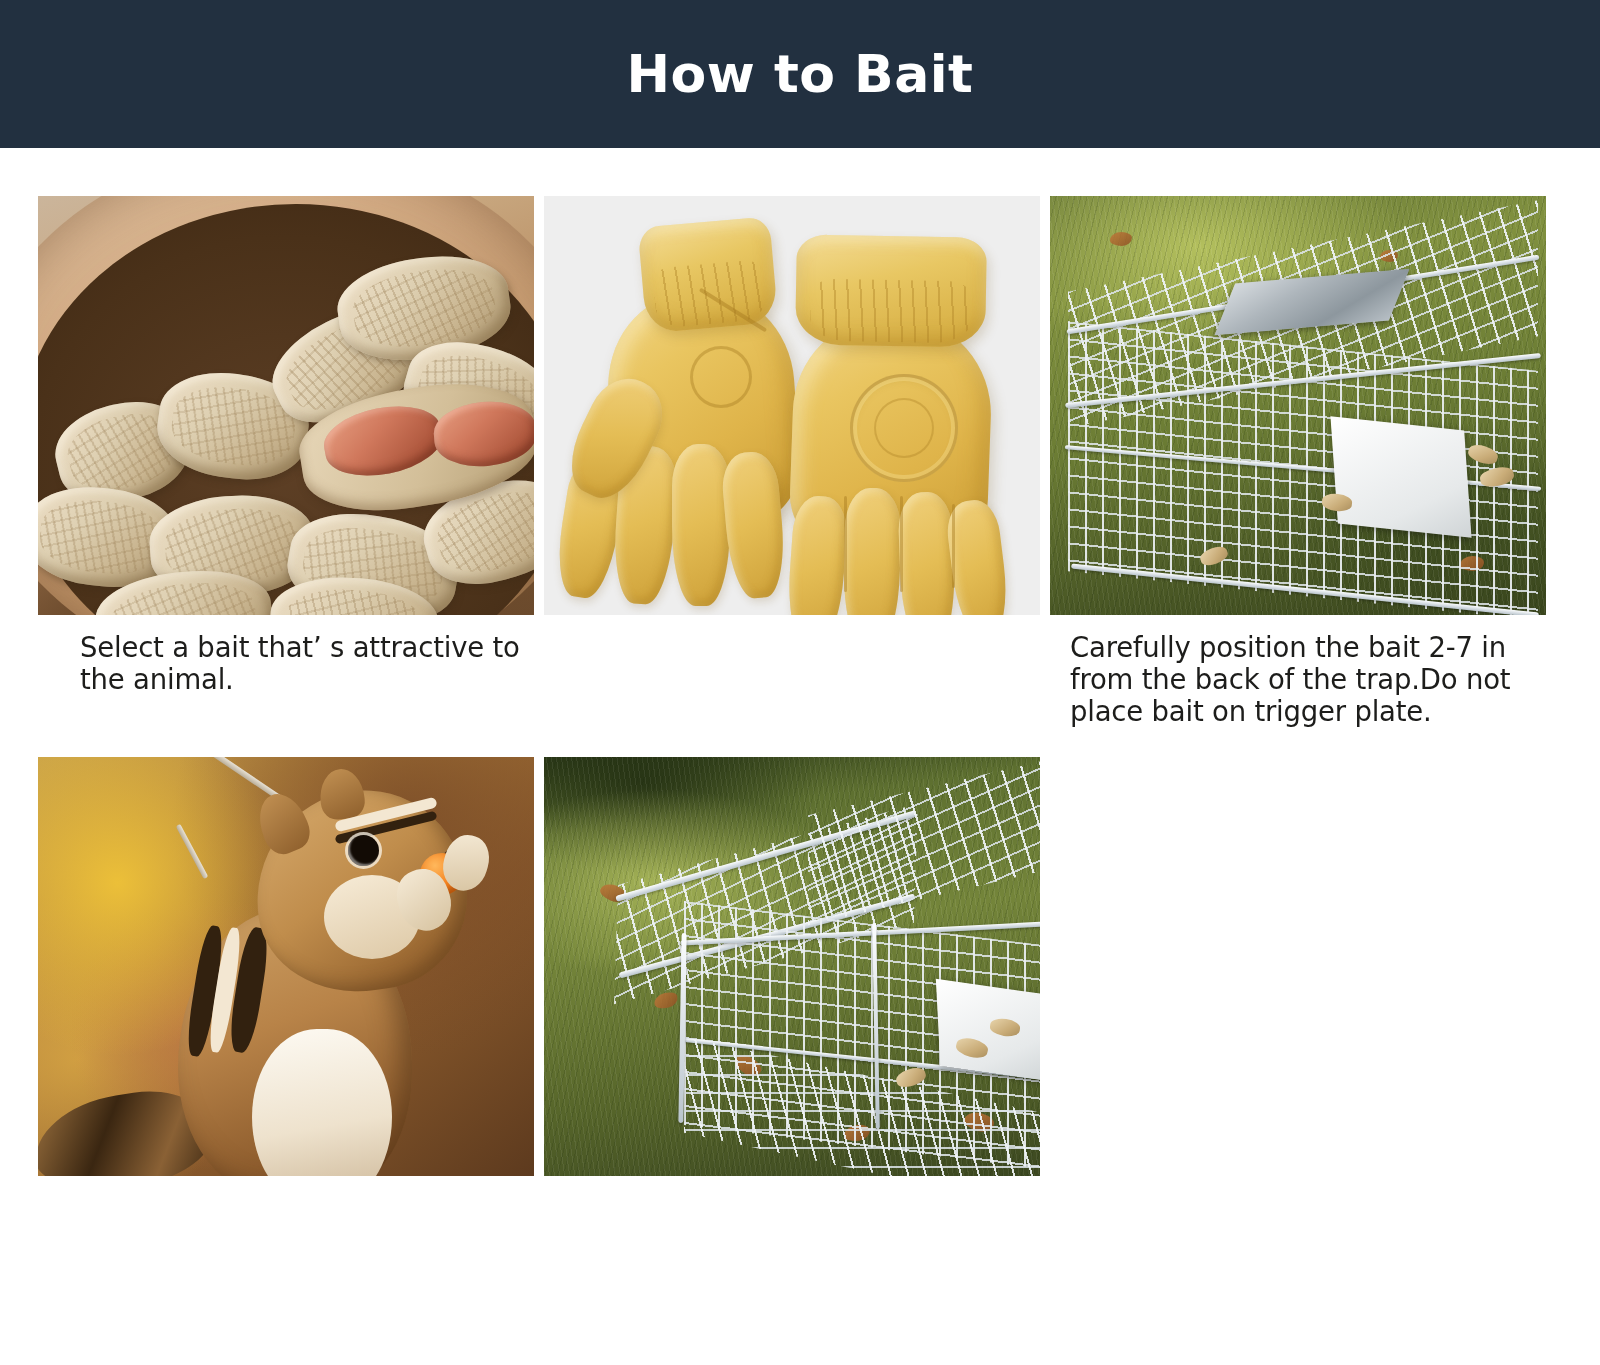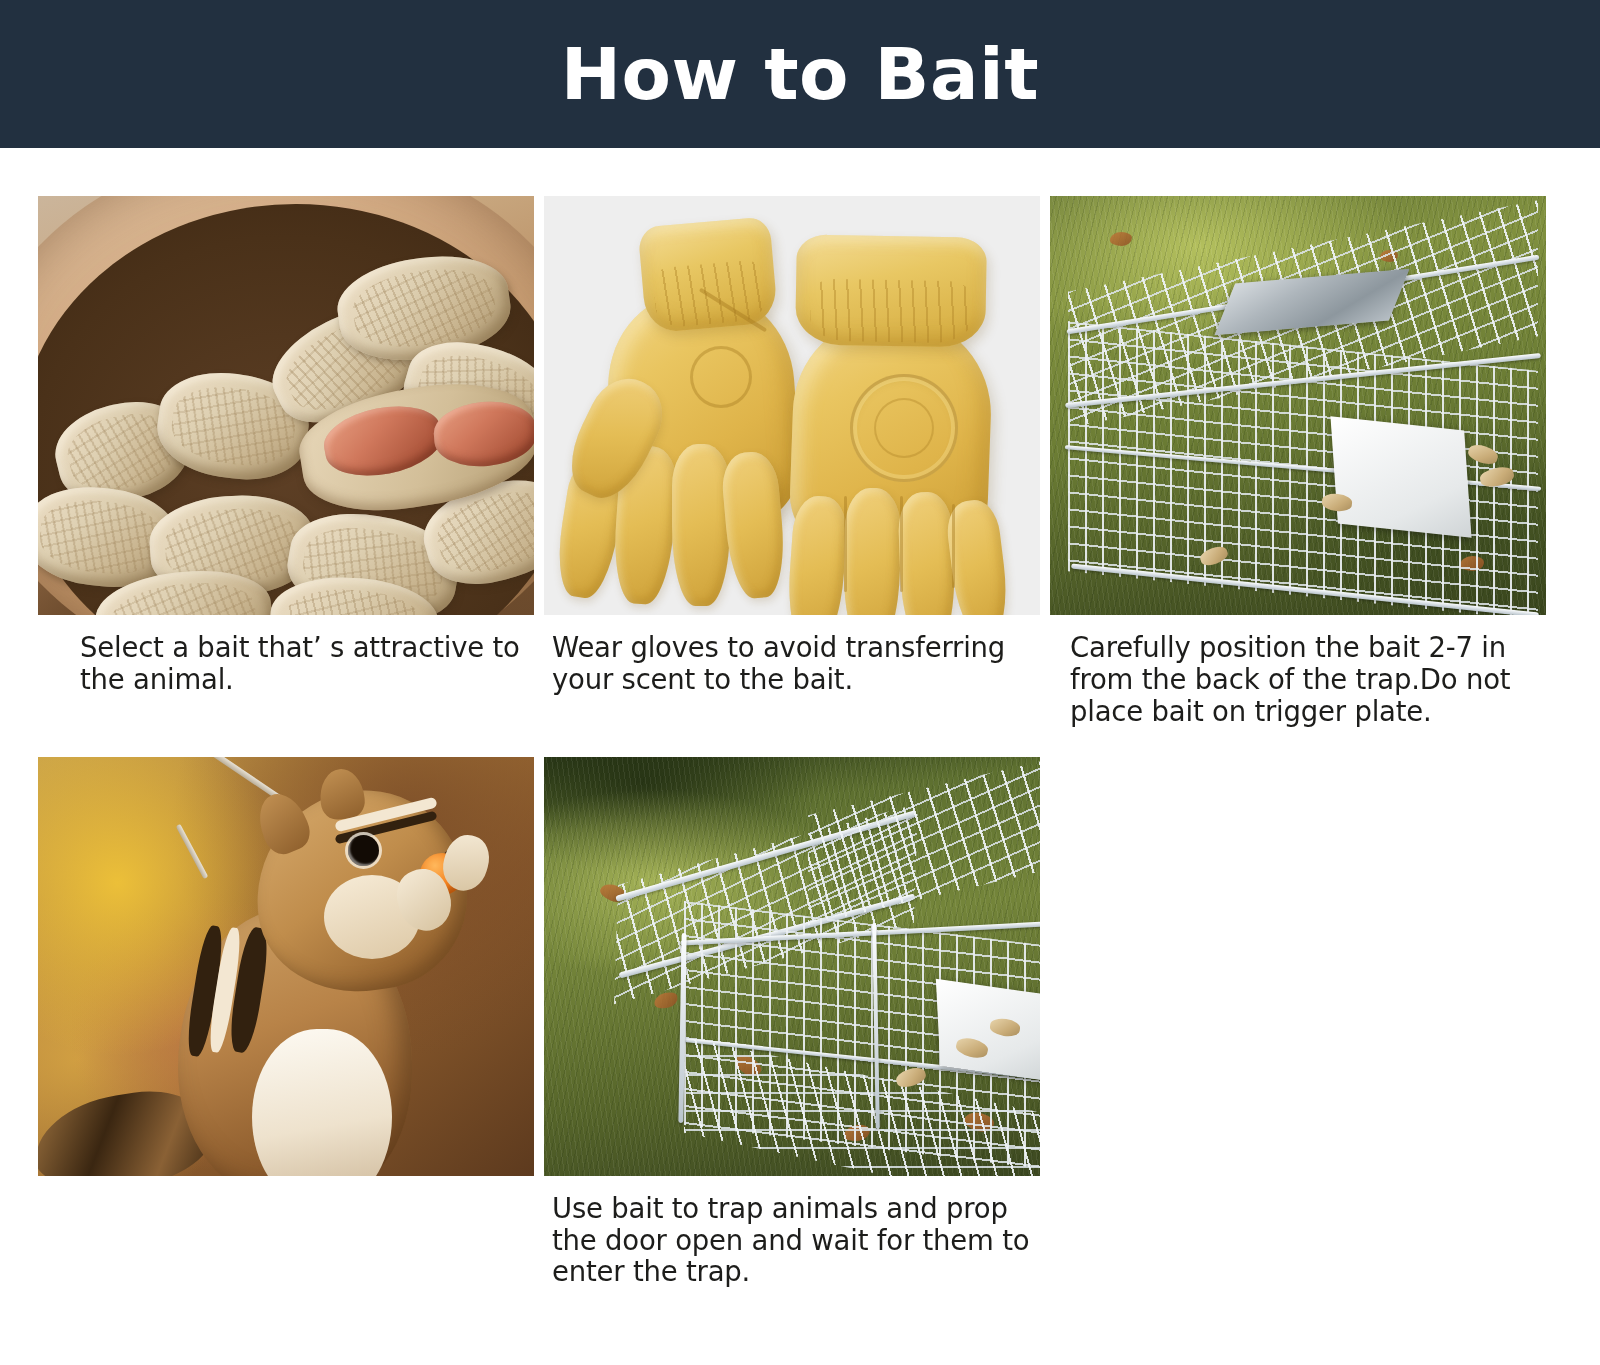--- a/index.html
+++ b/index.html
@@ -10,21 +10,21 @@
     overflow:hidden;
   }
   
   .header{
     width:1600px;height:148px;
     background:#223040;
     display:flex;align-items:center;justify-content:center;
   }
   .header-title{
     color:#ffffff;
-    font-size:72px;
+    font-size:52px;
     font-weight:bold;
     letter-spacing:0.5px;
     line-height:1;
     font-family:"DejaVu Sans", sans-serif;
   }
   
   .grid{
     position:relative;
     width:1600px;
     padding:48px 38px 0 38px;
@@ -258,21 +258,20 @@
           <div class="logo-emb" style="left:306px;top:178px;"></div>
           <div class="fngr" style="left:246px;top:300px;width:54px;height:150px;transform:rotate(4deg);"></div>
           <div class="fngr" style="left:300px;top:292px;width:56px;height:160px;transform:rotate(1deg);"></div>
           <div class="fngr" style="left:356px;top:296px;width:54px;height:154px;transform:rotate(-2deg);"></div>
           <div class="fngr" style="left:408px;top:304px;width:52px;height:136px;transform:rotate(-7deg);"></div>
           <div class="seam" style="left:300px;top:300px;width:3px;height:96px;"></div>
           <div class="seam" style="left:356px;top:300px;width:3px;height:96px;"></div>
           <div class="seam" style="left:408px;top:308px;width:3px;height:84px;"></div>
         </div>
       </div>
-      <div class="caption">Wear gloves to avoid transferring your scent to the bait.</div>
     </div>
 
     <div class="cell c3">
       <div class="photo p3">
         <div class="grassbg"></div>
         <div class="leaf" style="left:60px;top:36px;width:22px;height:14px;"></div>
         <div class="leaf" style="left:330px;top:54px;width:18px;height:12px;"></div>
         <div class="leaf" style="left:410px;top:360px;width:24px;height:15px;"></div>
         <div class="cage">
 
@@ -345,16 +344,15 @@
           <div class="rail" style="left:140px;top:300px;width:362px;height:4px;transform:rotate(6deg);"></div>
           <div class="mesh-d" style="left:140px;top:318px;width:360px;height:96px;transform:skewY(12deg);"></div>
           <div class="rail" style="left:136px;top:176px;width:5px;height:190px;transform:rotate(1deg);"></div>
           <div class="rail" style="left:330px;top:166px;width:4px;height:206px;transform:rotate(-1deg);"></div>
           <div class="trigplate" style="left:394px;top:230px;width:110px;height:86px;transform:skewY(11deg) rotate(-3deg);"></div>
           <div class="nut-sm" style="left:412px;top:282px;width:32px;height:18px;transform:rotate(14deg);"></div>
           <div class="nut-sm" style="left:352px;top:312px;width:30px;height:17px;transform:rotate(-18deg);"></div>
           <div class="nut-sm" style="left:446px;top:262px;width:30px;height:17px;transform:rotate(8deg);"></div>
         </div>
       </div>
-      <div class="caption">Use bait to trap animals and prop the door open and wait for them to enter the trap.</div>
     </div>
   </div>
 </div>
 
 </body></html>

